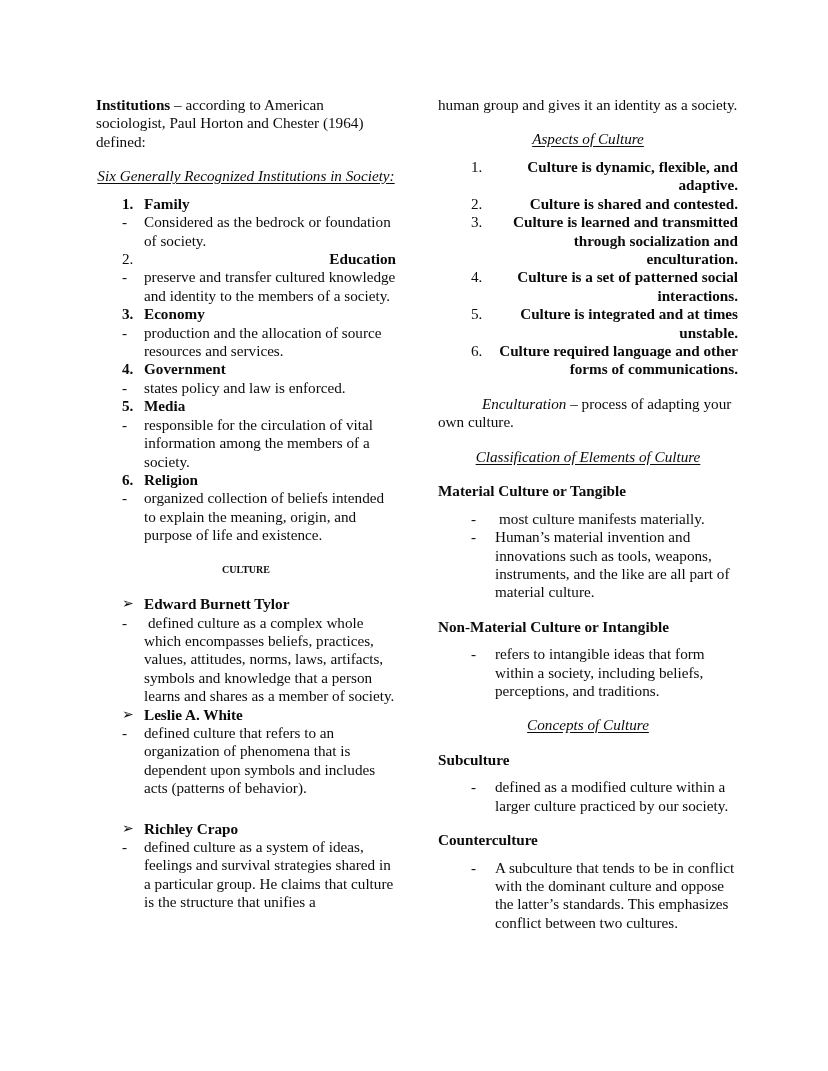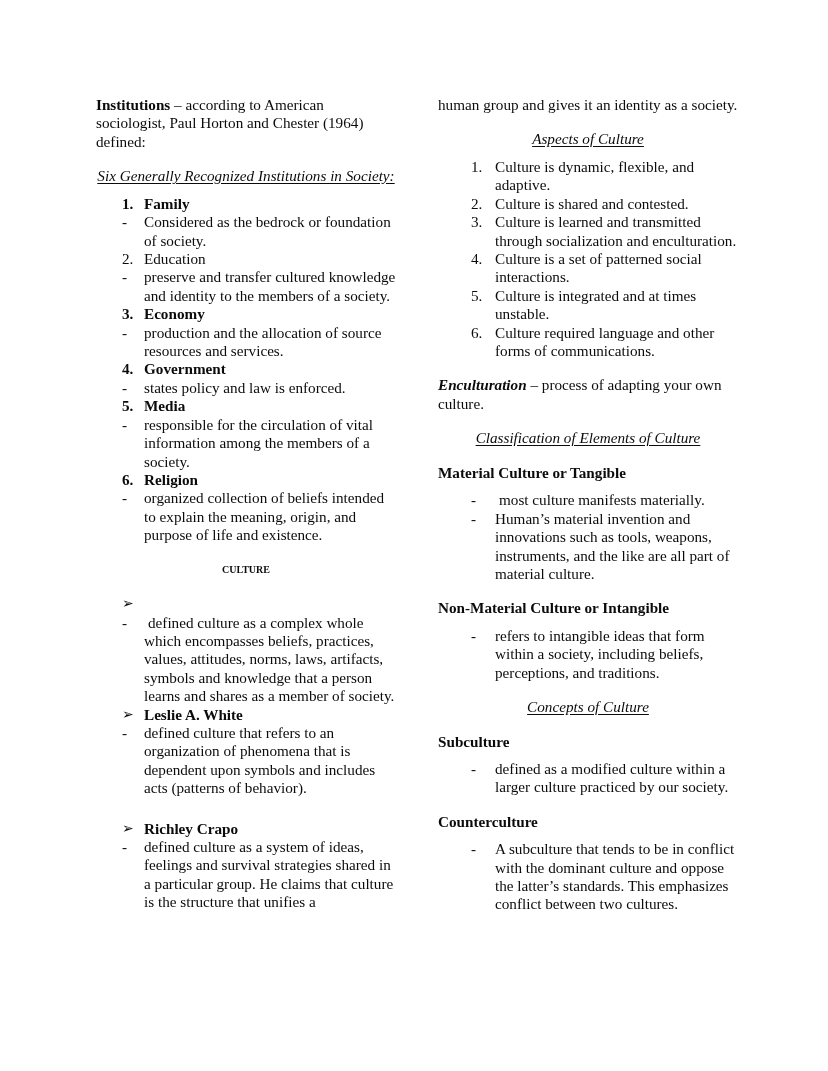--- a/index.html
+++ b/index.html
@@ -40,21 +40,21 @@
 
   
   .para {
     font-size: 15.2px;
     line-height: 18.4px;
     text-align: left;
     margin: 0;
   }
 
   .bold { font-weight: bold; }
-  .bolditalic { font-weight: bold; font-style: italic; }
+  .bolditalic { font-weight: normal; font-style: italic; margin-left: 44px; }
 
   .heading-underline {
     font-size: 15.2px;
     line-height: 18.6px;
     text-align: center;
     text-decoration: underline;
     text-underline-offset: 2px;
     margin: 0;
     font-style: italic;
   }
@@ -95,21 +95,21 @@
   .col-left .row { padding-left: 26px; }
   .col-left .row .marker { width: 22px; }
 
   
   .col-right .row { padding-left: 33px; }
   .col-right .row .marker { width: 24px; }
 
   .row.num .marker { font-weight: bold; }
   .row.num.plain .marker { font-weight: normal; }
   .row.num .body { font-weight: bold; }
-  .row.num.plain .body { font-weight: normal; }
+  .row.num.plain .body { font-weight: bold; text-align: right; }
 
   .row.dash .marker { font-weight: normal; }
   .row.arrow .marker { font-weight: normal; font-size: 14px; line-height: 18.4px; }
   .row.arrow .body { font-weight: bold; }
 
   .indent-text { text-indent: 4px; }
 </style>
 </head>
 <body>
 
@@ -181,20 +181,21 @@
       </div>
 
       <div class="spacer-md"></div>
 
       <p class="heading-center-bold">CULTURE</p>
 
       <div class="spacer-md"></div>
 
       <div class="row arrow">
         <span class="marker">➢</span>
+        <span class="body">Edward Burnett Tylor</span>
       </div>
       <div class="row dash">
         <span class="marker">-</span>
         <span class="body indent-text">defined culture as a complex whole which encompasses beliefs, practices, values, attitudes, norms, laws, artifacts, symbols and knowledge that a person learns and shares as a member of society.</span>
       </div>
 
       <div class="row arrow">
         <span class="marker">➢</span>
         <span class="body">Leslie A. White</span>
       </div>

